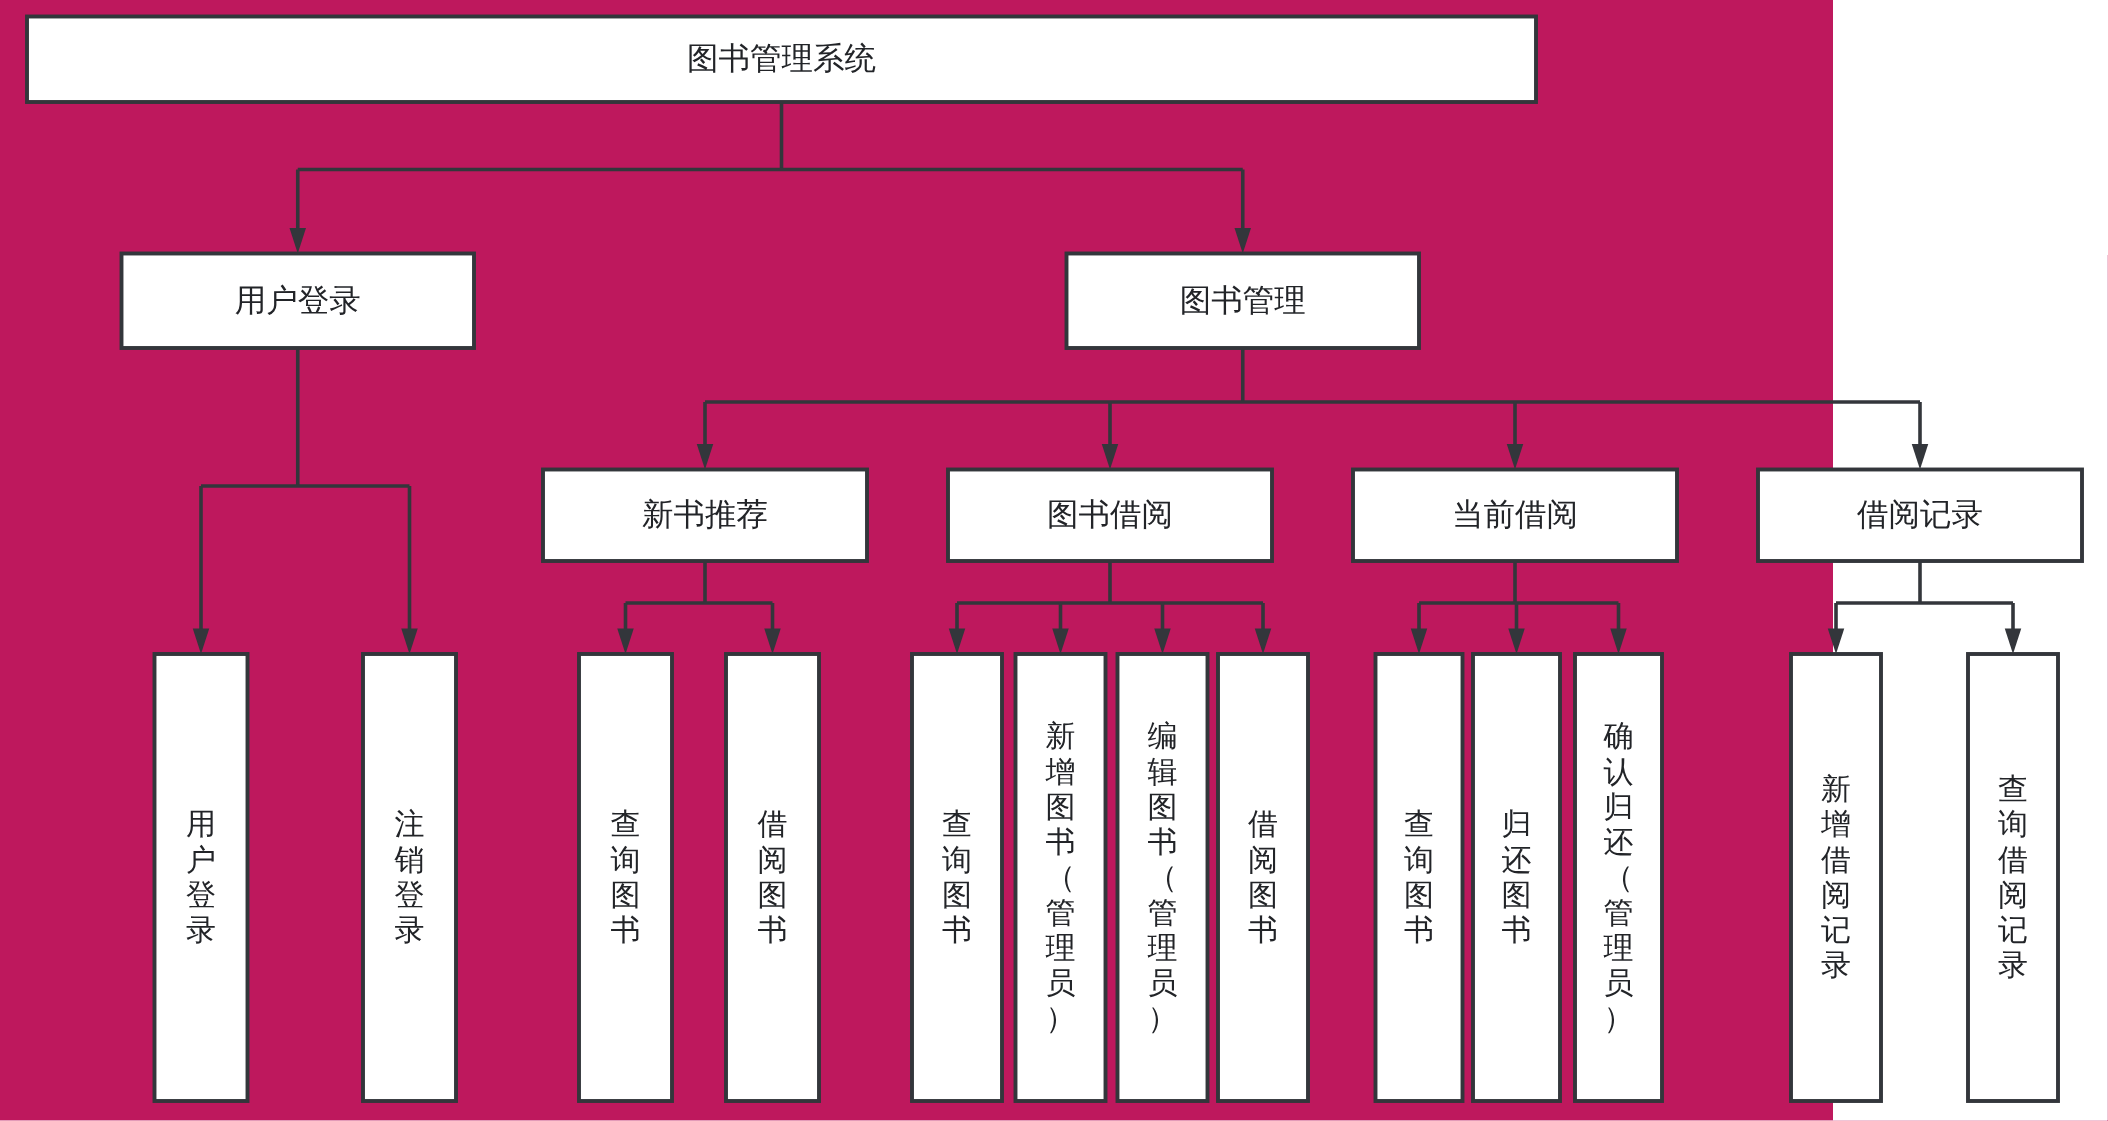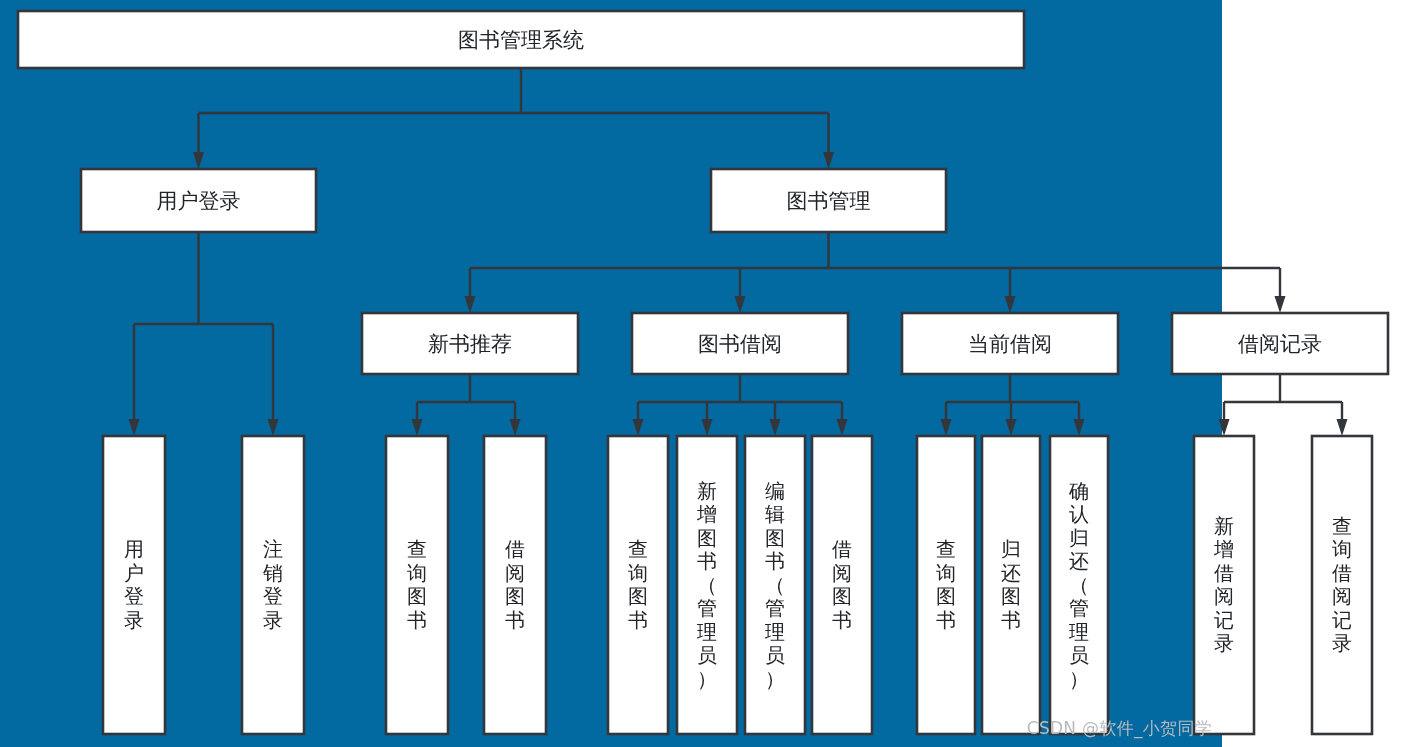--- a/index.html
+++ b/index.html
@@ -11,21 +11,21 @@
   body {
     width: 1405px;
     height: 747px;
     overflow: hidden;
     font-family: "DejaVu Sans", "Liberation Sans", sans-serif;
   }
   #diagram-root {
     position: relative;
     width: 1222px;
     height: 747px;
-    background: #0369a1;
+    background: #be185d;
     text-align: right;
   }
   svg#tree-svg {
     position: absolute;
     left: 0;
     top: 0;
     width: 1405px;
     height: 747px;
     display: block;
   }
@@ -218,14 +218,13 @@
         <g>
           <rect x="1194" y="436" width="60" height="298" class="node-box"></rect>
           <text x="1224" y="0" class="node-label-v"><tspan x="1224" y="532.8">新</tspan><tspan x="1224" y="556.3">增</tspan><tspan x="1224" y="579.8">借</tspan><tspan x="1224" y="603.3">阅</tspan><tspan x="1224" y="626.8">记</tspan><tspan x="1224" y="650.3">录</tspan></text>
         </g>
         <g>
           <rect x="1312" y="436" width="60" height="298" class="node-box"></rect>
           <text x="1342" y="0" class="node-label-v"><tspan x="1342" y="532.8">查</tspan><tspan x="1342" y="556.3">询</tspan><tspan x="1342" y="579.8">借</tspan><tspan x="1342" y="603.3">阅</tspan><tspan x="1342" y="626.8">记</tspan><tspan x="1342" y="650.3">录</tspan></text>
         </g>
       </g>
   </svg>
-  <div class="watermark">CSDN @软件_小贺同学</div>
 </div>
 
 </body></html>

